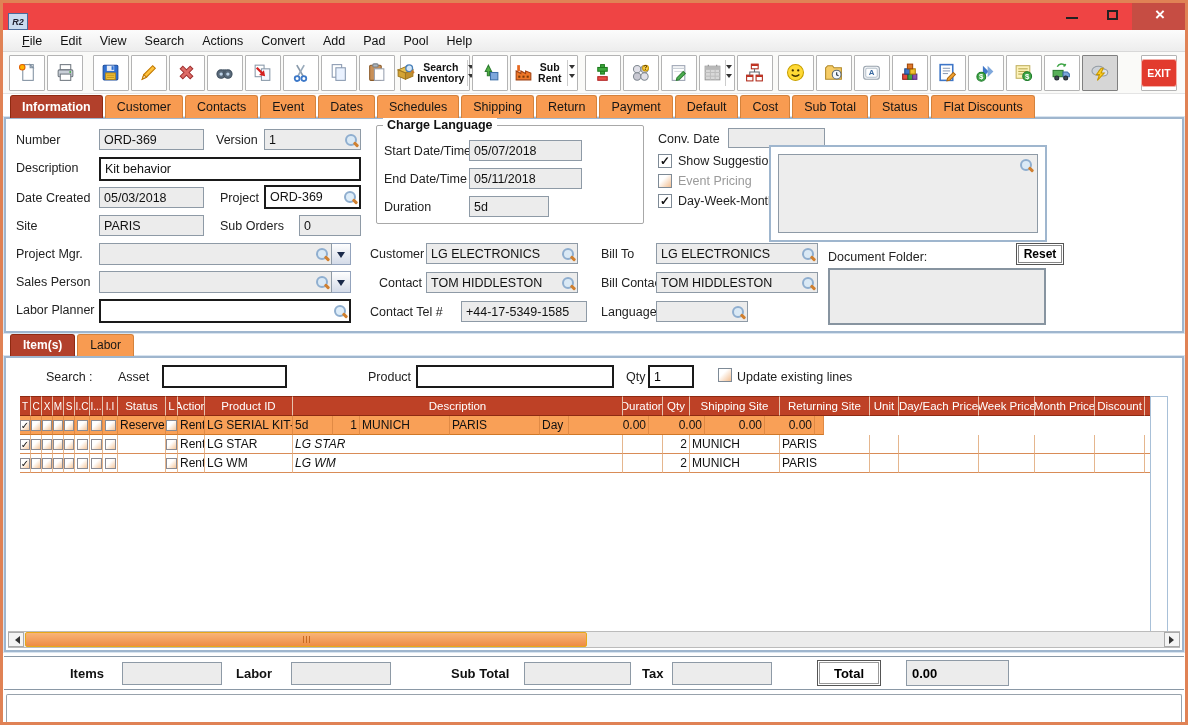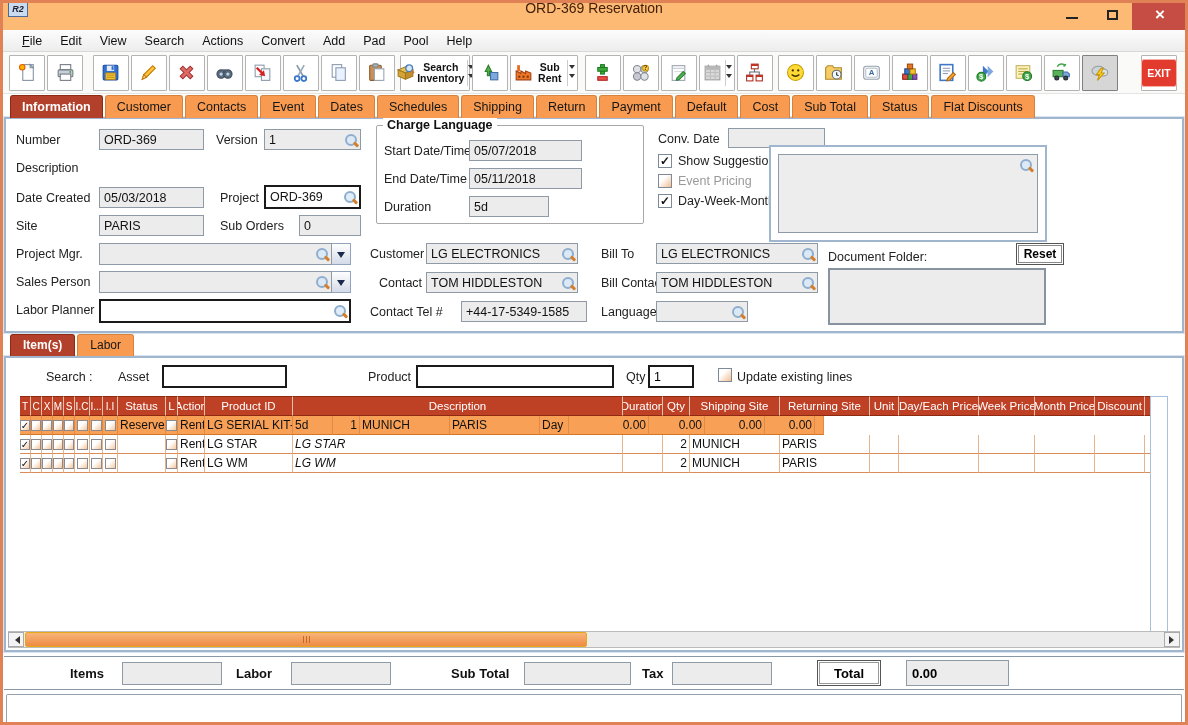--- a/index.html
+++ b/index.html
@@ -2,21 +2,21 @@
 <html><head>
 <meta charset="utf-8">
 <style>
   * { box-sizing: border-box; margin:0; padding:0; }
   html,body { width:1188px; height:725px; }
   body { font-family:"Liberation Sans",sans-serif; font-size:12px; background:#fff; position:relative; overflow:hidden; }
 
   .frame { position:absolute; inset:0; border:3px solid #E08255; pointer-events:none; z-index:90; }
 
   
-  .titlebar { position:absolute; left:0; top:0; width:100%; height:30px; background:#fdba74; display:flex; align-items:flex-start; z-index:5; }
+  .titlebar { position:absolute; left:0; top:0; width:100%; height:30px; background:#ef4444; display:flex; align-items:flex-end; z-index:5; }
   .app-icon { width:20px; height:17px; margin-left:8px; background:#CADBF0; border:1px solid #4a6a9a; font-size:9px; color:#223; display:flex; align-items:center; justify-content:center; font-weight:bold; font-style:italic; }
   .title-text { position:absolute; left:0; right:0; text-align:center; color:#44200a; font-size:14px; pointer-events:none; }
   .win-controls { margin-left:auto; display:flex; height:100%; }
   .win-btn { width:40px; height:100%; display:flex; align-items:center; justify-content:center; }
   .min-glyph { width:12px; height:2px; background:#222; margin-top:6px; }
   .max-glyph { width:11px; height:10px; border:2px solid #222; background:transparent; }
   .win-close { background:#C64D43; width:56px; color:#fff; font-size:17px; font-weight:bold; }
 
   
   .menubar { position:absolute; top:30px; left:3px; right:3px; height:22px; background:linear-gradient(#fcfcfc,#ededed); border-bottom:1px solid #d8d8d8; display:flex; align-items:center; padding-left:10px; }
@@ -110,21 +110,20 @@
   .total-box { position:absolute; border:1px solid #555; box-shadow:inset 0 0 0 1px #fff, inset 0 0 0 2px #999; background:#fff; display:flex; align-items:center; justify-content:center; font-weight:bold; font-size:13px; }
   .total-fld { position:absolute; background:#ECECEC; border:1px solid #8E9AA6; display:flex; align-items:center; padding-left:5px; font-weight:bold; font-size:13px; }
 
   .bottom-strip { position:absolute; top:694px; left:6px; right:6px; height:28px; background:#fff; border:1px solid #98A2AC; border-bottom:none; border-radius:2px 2px 0 0; }
 </style>
 </head>
 <body>
 
 <div class="titlebar">
   <div class="app-icon">R2</div>
-  <div class="title-text">ORD-369 Reservation</div>
   <div class="win-controls">
     <div class="win-btn">
         <div class="min-glyph"></div>
       </div>
     <div class="win-btn">
         <div class="max-glyph"></div>
       </div>
     <div class="win-btn win-close">
         <span>×</span>
       </div>
@@ -466,20 +465,23 @@
   <div class="fld" style="left:93px;top:10px;width:105px">
       <span class="val">ORD-369</span>
     </div>
   <span class="lbl" style="left:210px;top:14px">Version</span>
   <div class="fld" style="left:258px;top:10px;width:97px">
       <span class="val">1</span>
       <span class="mag"></span>
     </div>
 
   <span class="lbl" style="left:10px;top:42px">Description</span>
+  <div class="fld white" style="left:93px;top:38px;width:262px;height:24px">
+      <span class="val">Kit behavior</span>
+    </div>
 
   <span class="lbl" style="left:10px;top:72px">Date Created</span>
   <div class="fld" style="left:93px;top:68px;width:105px">
       <span class="val">05/03/2018</span>
     </div>
   <span class="lbl" style="left:214px;top:72px">Project</span>
   <div class="fld white" style="left:258px;top:66px;width:97px;height:24px">
       <span class="val">ORD-369</span>
       <span class="mag"></span>
     </div>

